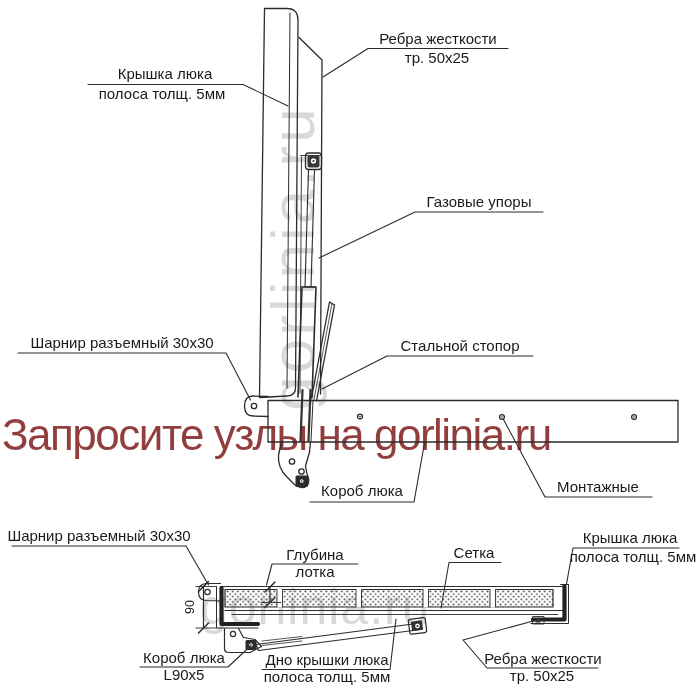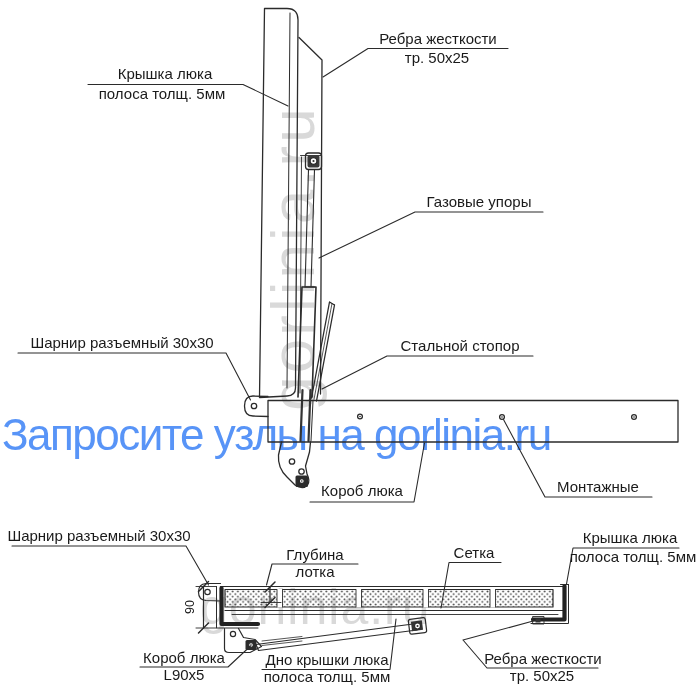--- a/index.html
+++ b/index.html
@@ -1,21 +1,21 @@
 <!DOCTYPE html>
 <html><head>
 <meta charset="utf-8">
 <style>
   html,body{margin:0;padding:0;background:#fff;}
   .stage{
     position:relative;width:700px;height:700px;background:#ffffff;overflow:hidden;
     font-family:"Liberation Sans",sans-serif;
   }
   .wm{position:absolute;white-space:nowrap;pointer-events:none;z-index:1;}
-  .wm-main{left:2px;top:410px;font-size:44px;letter-spacing:-1.5px;color:#3b82f6;opacity:.85;}
+  .wm-main{left:2px;top:410px;font-size:44px;letter-spacing:-1.5px;color:#7f1d1d;opacity:.85;}
   .wm-vert{left:292px;top:258px;transform:translate(-50%,-50%) rotate(-90deg);
            font-size:62px;letter-spacing:3px;color:#c9c9c9;opacity:.7;}
   .wm-bottom{left:200px;top:578px;font-size:50px;letter-spacing:1px;color:#c9c9c9;opacity:.7;}
   svg{position:absolute;left:0;top:0;z-index:2;}
   .lbl{font-size:15px;fill:#1a1a1a;stroke:none;}
   .dim{font-size:12.5px;fill:#1a1a1a;stroke:none;}
 </style>
 </head>
 <body>
 

